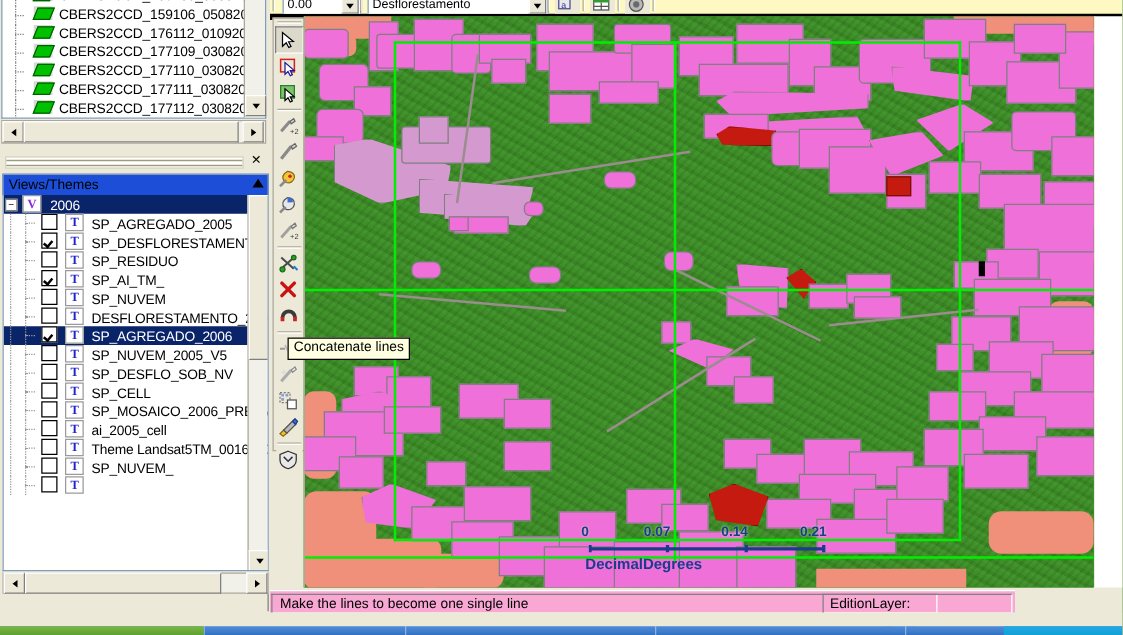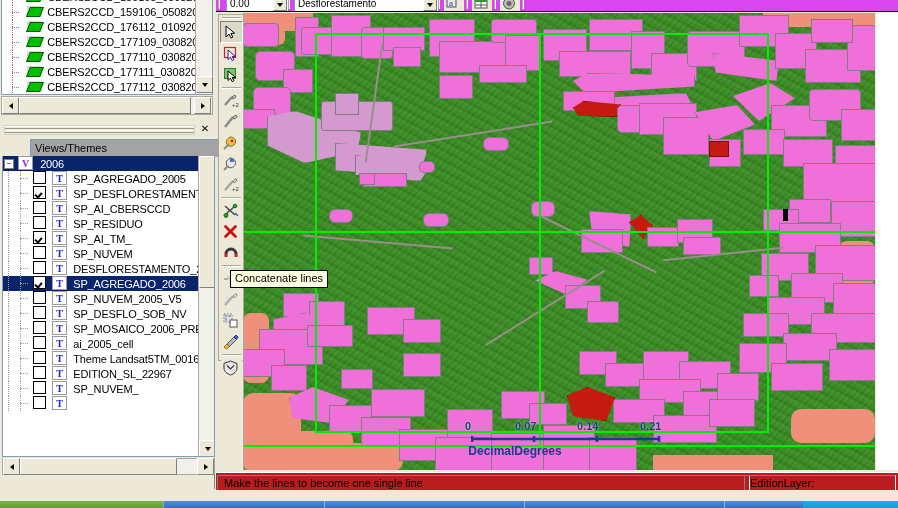--- a/index.html
+++ b/index.html
@@ -44,21 +44,21 @@
   .sthumb{position:absolute;background:#ece9d8;
         border-top:1px solid #fff;border-left:1px solid #fff;
         border-right:1px solid #808080;border-bottom:1px solid #808080;}
   #vt-caption{position:absolute;left:2px;top:123px;width:211px;height:12px;background:#ece9d8;}
   #vt-caption .grip{position:absolute;left:2px;top:2px;right:18px;height:8px;
      background:repeating-linear-gradient(to bottom,#fff 0 1px,#ece9d8 1px 2px,#9a9a8a 2px 3px,#ece9d8 3px 4px);
      border:1px solid #d6d3c4;}
   #vt-close{position:absolute;right:1px;top:0px;width:14px;height:12px;font-size:10px;
      text-align:center;line-height:11px;font-weight:bold;color:#000;cursor:default;}
   #vt-header{position:absolute;left:2px;top:139px;width:211px;height:17px;
-     background:#a3a3a3;border:1px solid #7f9db9;border-bottom:none;margin-left:28px;}
+     background:#1d4ed8;border:1px solid #7f9db9;border-bottom:none;}
   #vt-header .lbl{position:absolute;left:4px;top:2px;font-size:11px;}
   #vt-header .hsort{position:absolute;right:2px;top:3px;}
   #vt-body{position:absolute;left:2px;top:156px;width:211px;height:300px;
      border:1px solid #7f9db9;border-top:none;background:#fff;overflow:hidden;}
   #vt-list{position:absolute;left:0;top:0;width:195px;}
   .trow{position:relative;height:15px;line-height:15px;white-space:nowrap;}
   .trow.sel{background:#0a246a;color:#fff;}
   .trow.sel .tlabel{color:#fff;}
   .vline{display:inline-block;width:10px;height:15px;vertical-align:top;position:relative;}
   .vline:before{content:"";position:absolute;left:5px;top:0;bottom:0;border-left:1px dotted #9a9a9a;}
@@ -78,22 +78,22 @@
      font-size:10px;font-weight:bold;color:#2222cc;font-family:"Liberation Serif",serif;}
   .vicon{display:inline-block;width:13px;height:12px;vertical-align:-2px;margin-right:4px;
      background:#fff;border:1px solid #9a9a9a;position:relative;}
   .vicon:after{content:"V";position:absolute;left:0;right:0;top:-1px;text-align:center;
      font-size:10px;font-weight:bold;color:#8a2be2;font-family:"Liberation Serif",serif;}
   .tlabel{font-size:11px;letter-spacing:-0.15px;}
   #vt-vscroll{position:absolute;right:0px;top:0px;width:15px;height:300px;background:#ece9d8;}
   #vt-hscroll{position:absolute;left:2px;top:458px;width:211px;height:15px;}
 
   
-  #toolstrip{position:absolute;left:216px;top:0;width:682px;height:11px;background:#d946ef;
-     border-bottom:1px solid #000000;overflow:hidden;}
+  #toolstrip{position:absolute;left:216px;top:0;width:682px;height:11px;background:#fef9c3;
+     border-bottom:5px solid #000000;overflow:hidden;}
   .tscombo{position:absolute;top:-4px;height:15px;border:1px solid #7f9db9;background:#fff;
      font-size:10px;line-height:14px;padding-left:3px;overflow:hidden;white-space:nowrap;}
   .tscombo .dd{position:absolute;right:1px;top:1px;width:12px;height:11px;background:#ece9d8;
      border-top:1px solid #fff;border-left:1px solid #fff;border-right:1px solid #808080;border-bottom:1px solid #808080;}
   .tscombo .dd:after{content:"";position:absolute;left:3px;top:4px;width:0;height:0;
      border-left:3px solid transparent;border-right:3px solid transparent;border-top:4px solid #000;}
   .tsbtn{position:absolute;top:-4px;width:18px;height:15px;background:#ece9d8;border:1px solid #ece9d8;}
   .tssep{position:absolute;top:-3px;width:1px;height:12px;background:#aca899;border-right:1px solid #fff;}
 
   
@@ -128,21 +128,21 @@
      text-shadow:0 0 2px #cfe8b8;}
   #sb-bar{position:absolute;left:228px;top:16px;width:190px;height:6px;}
   #sb-label{position:absolute;left:0;top:24px;width:544px;text-align:center;
      font-size:12px;color:#1a3c8c;font-weight:bold;}
 
   
   #tooltip{position:absolute;left:230px;top:270px;background:#ffffe1;border:1px solid #000;
      font-size:11px;padding:1px 4px 2px 4px;line-height:13px;white-space:nowrap;z-index:50;}
 
   
-  #statusbar{position:absolute;left:216px;top:472px;width:682px;height:18px;background:#b91c1c;
+  #statusbar{position:absolute;left:216px;top:472px;width:596px;height:18px;background:#f9a8d4;
      border-top:1px solid #fff;}
   #sb-left{position:absolute;left:1px;top:2px;width:525px;height:14px;font-size:11px;
      line-height:14px;padding-left:6px;
      border-top:1px solid #808080;border-left:1px solid #808080;
      border-right:1px solid #fff;border-bottom:1px solid #fff;}
   #sb-grip{position:absolute;left:-2px;top:2px;width:5px;height:14px;
      border-left:1px solid #808080;}
   #sb-right{position:absolute;right:2px;top:2px;width:145px;height:14px;font-size:11px;
      line-height:14px;padding-left:5px;
      border-top:1px solid #808080;border-left:1px solid #808080;
@@ -255,27 +255,20 @@
         <span class="elbow"></span>
         <span class="cbox on"></span>
         <span class="ticon"></span>
         <span class="tlabel">SP_DESFLORESTAMENTO</span>
       </div>
       <div class="trow">
         <span class="vline"></span>
         <span class="elbow"></span>
         <span class="cbox"></span>
         <span class="ticon"></span>
-        <span class="tlabel">SP_AI_CBERSCCD</span>
-      </div>
-      <div class="trow">
-        <span class="vline"></span>
-        <span class="elbow"></span>
-        <span class="cbox"></span>
-        <span class="ticon"></span>
         <span class="tlabel">SP_RESIDUO</span>
       </div>
       <div class="trow">
         <span class="vline"></span>
         <span class="elbow"></span>
         <span class="cbox on"></span>
         <span class="ticon"></span>
         <span class="tlabel">SP_AI_TM_</span>
       </div>
       <div class="trow">
@@ -311,42 +304,42 @@
         <span class="elbow"></span>
         <span class="cbox"></span>
         <span class="ticon"></span>
         <span class="tlabel">SP_DESFLO_SOB_NV</span>
       </div>
       <div class="trow">
         <span class="vline"></span>
         <span class="elbow"></span>
         <span class="cbox"></span>
         <span class="ticon"></span>
+        <span class="tlabel">SP_CELL</span>
+      </div>
+      <div class="trow">
+        <span class="vline"></span>
+        <span class="elbow"></span>
+        <span class="cbox"></span>
+        <span class="ticon"></span>
         <span class="tlabel">SP_MOSAICO_2006_PREVIAT</span>
       </div>
       <div class="trow">
         <span class="vline"></span>
         <span class="elbow"></span>
         <span class="cbox"></span>
         <span class="ticon"></span>
         <span class="tlabel">ai_2005_cell</span>
       </div>
       <div class="trow">
         <span class="vline"></span>
         <span class="elbow"></span>
         <span class="cbox"></span>
         <span class="ticon"></span>
         <span class="tlabel">Theme Landsat5TM_00166_C</span>
-      </div>
-      <div class="trow">
-        <span class="vline"></span>
-        <span class="elbow"></span>
-        <span class="cbox"></span>
-        <span class="ticon"></span>
-        <span class="tlabel">EDITION_SL_22967</span>
       </div>
       <div class="trow">
         <span class="vline"></span>
         <span class="elbow"></span>
         <span class="cbox"></span>
         <span class="ticon"></span>
         <span class="tlabel">SP_NUVEM_</span>
       </div>
       <div class="trow">
         <span class="vline"></span>

